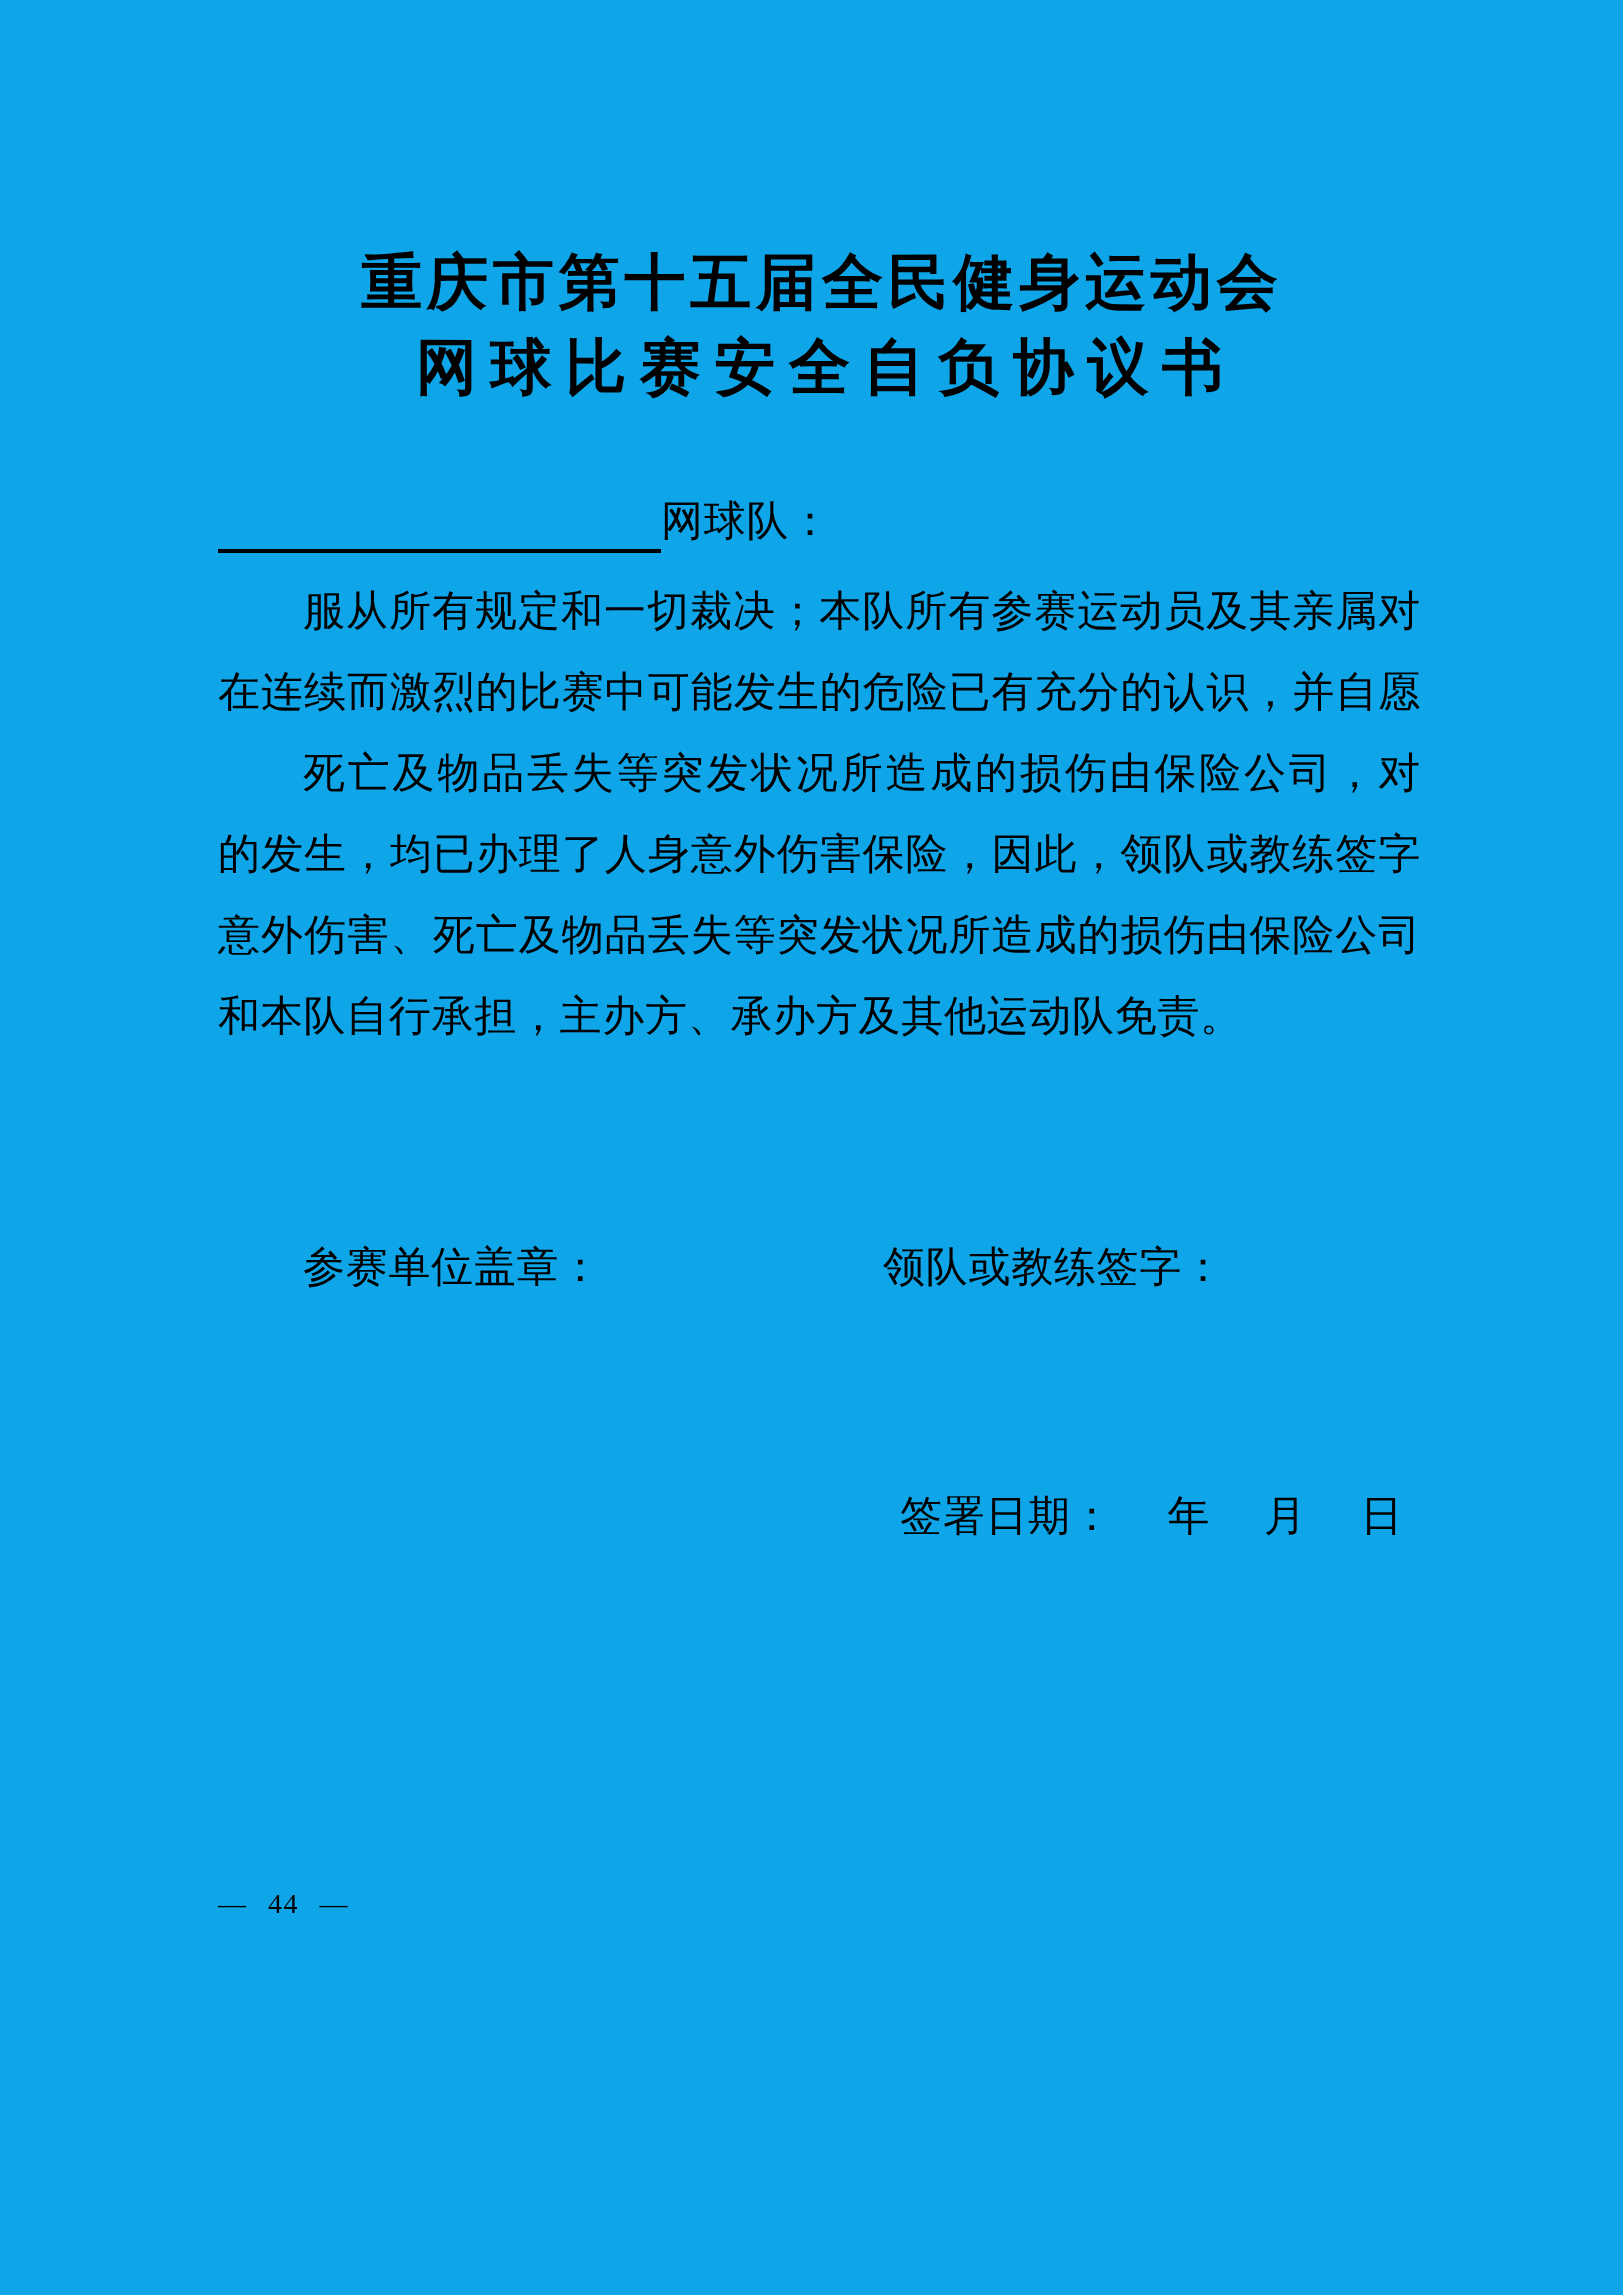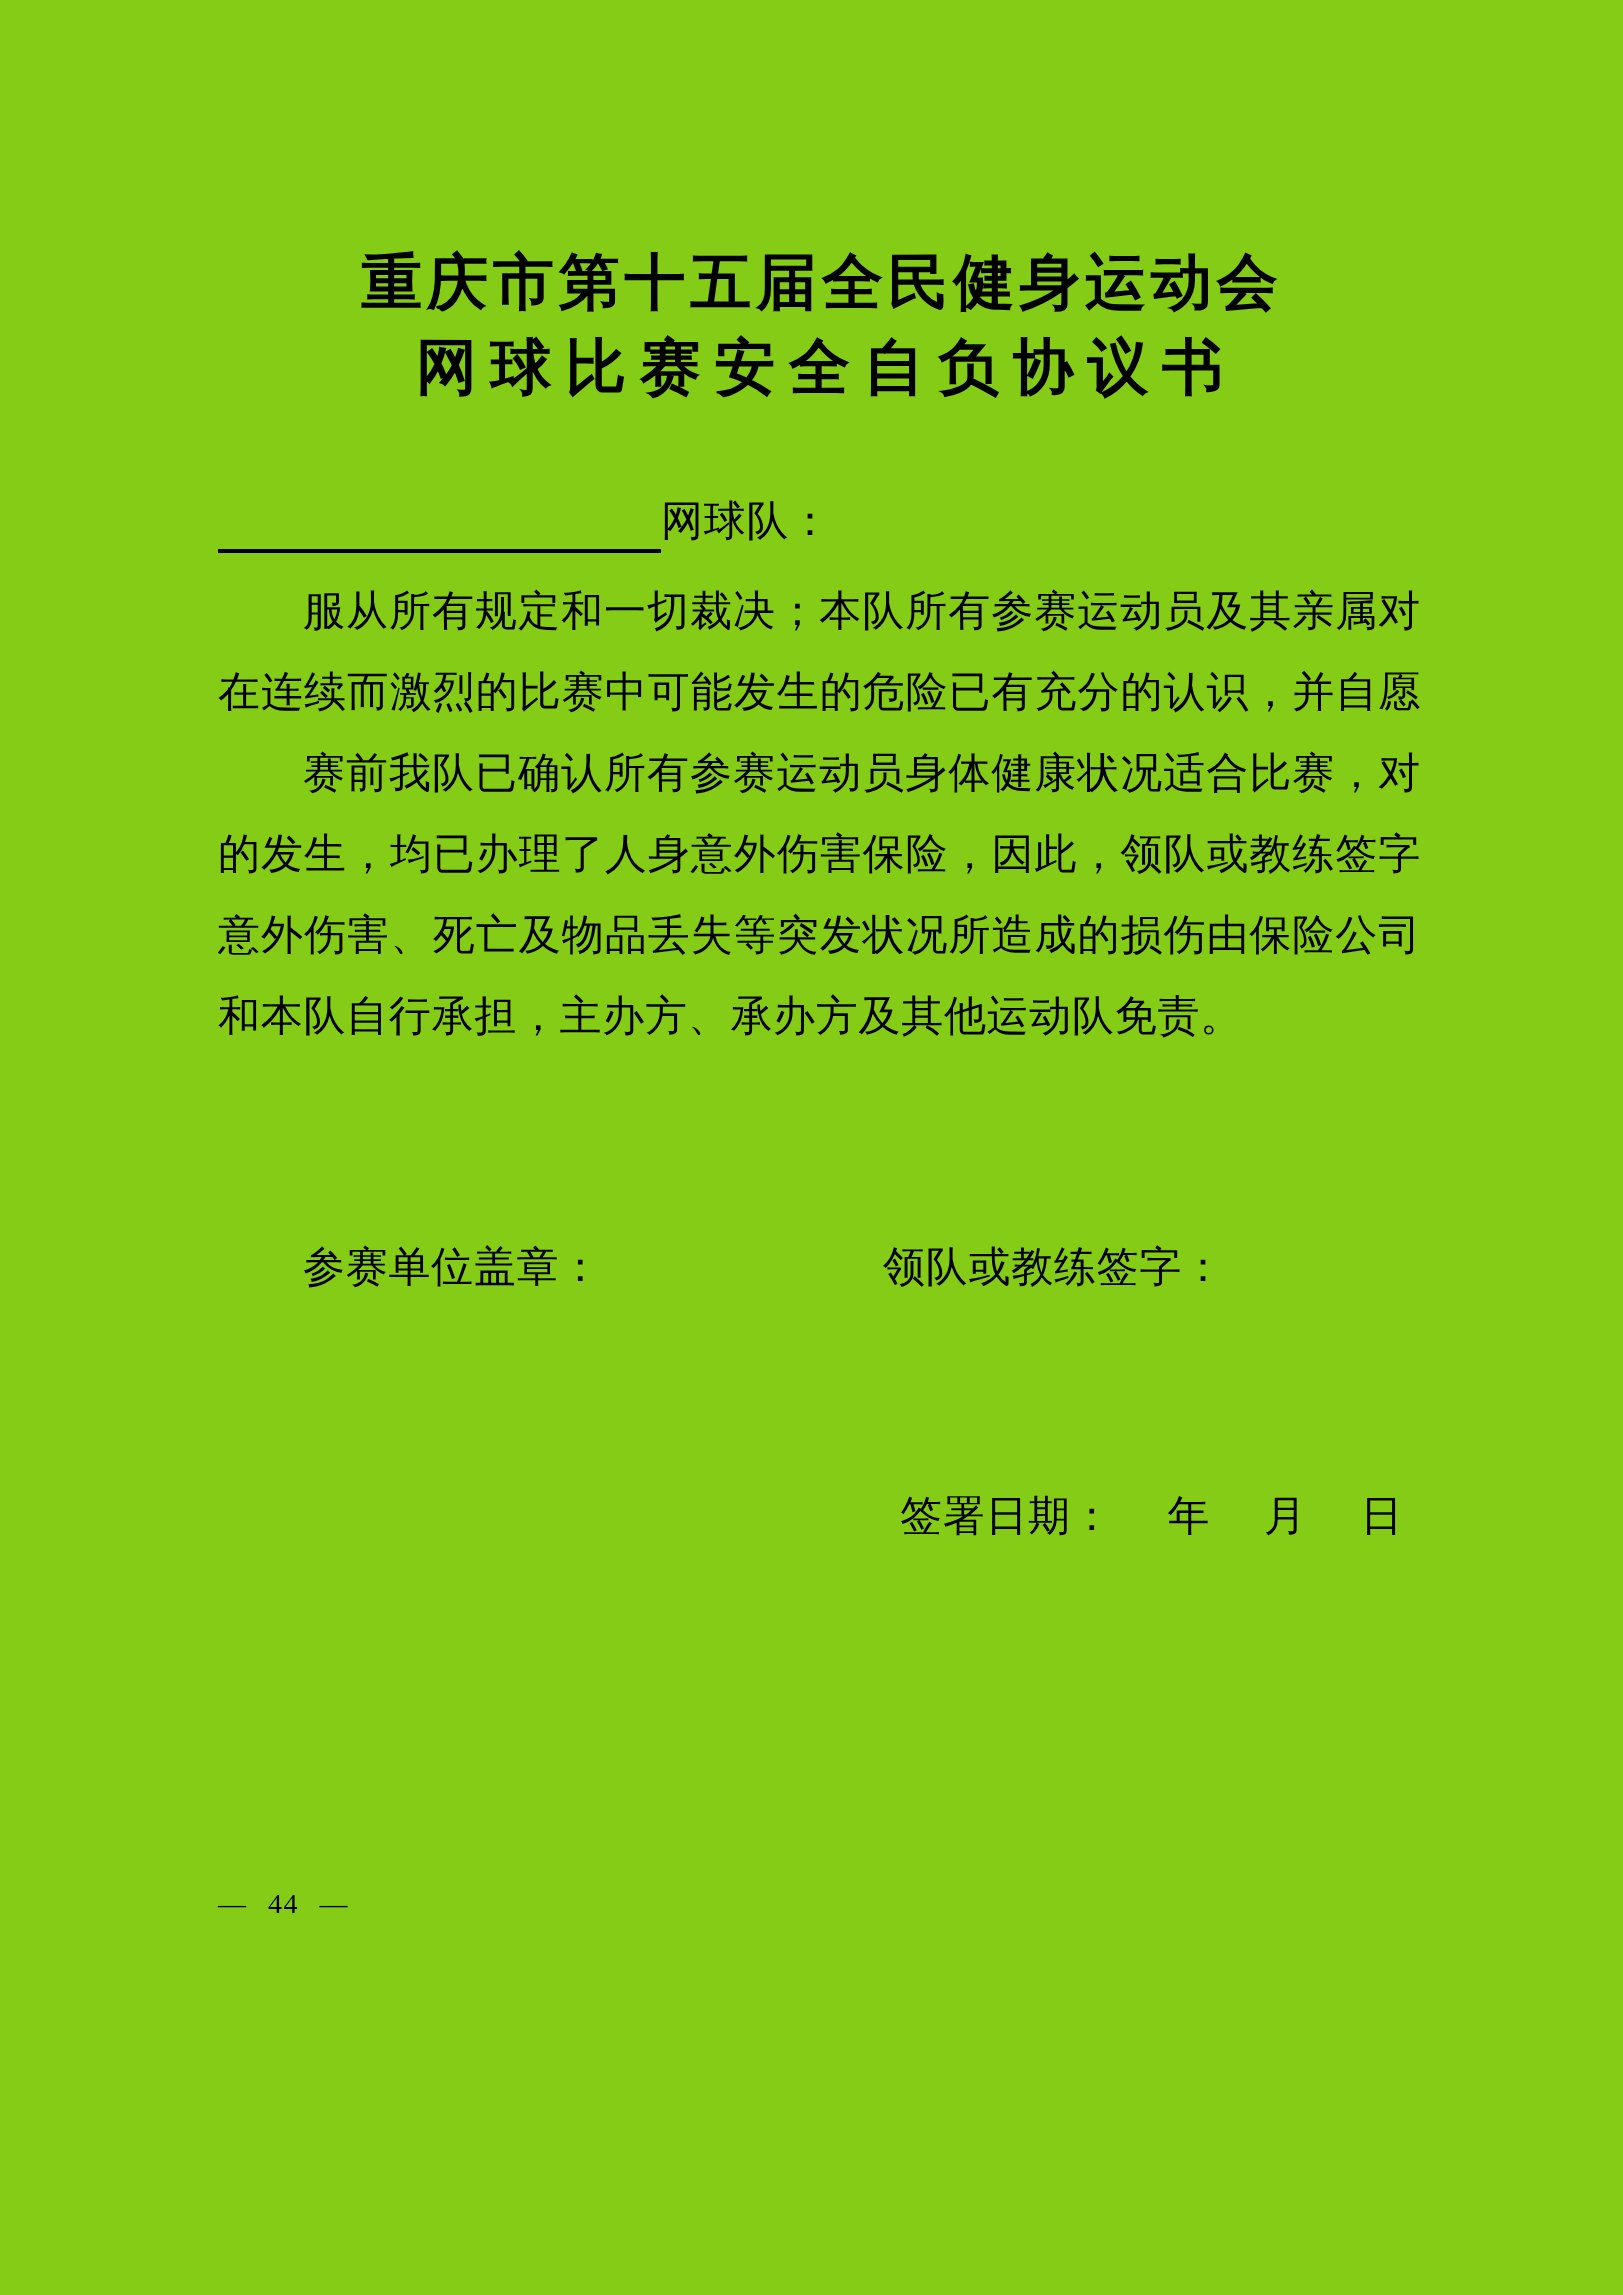--- a/index.html
+++ b/index.html
@@ -4,21 +4,21 @@
 <style>
   html, body {
     margin: 0;
     padding: 0;
     background: #ffffff;
   }
   .page {
     position: relative;
     width: 1623px;
     height: 2295px;
-    background: #84cc16;
+    background: #0ea5e9;
     color: #000000;
     font-family: "Liberation Serif", serif;
     box-sizing: border-box;
     padding-left: 218px;
     padding-right: 202px;
     overflow: hidden;
   }
   .doc-title {
     margin: 0;
     padding-top: 240px;
@@ -110,21 +110,21 @@
     <span class="team-blank"></span>
     <span class="team-label">网球队：</span>
   </div>
 
   <div class="para para-1">
     <div class="jline indent">服从所有规定和一切裁决；本队所有参赛运动员及其亲属对</div>
     <div class="jline">在连续而激烈的比赛中可能发生的危险已有充分的认识，并自愿</div>
   </div>
 
   <div class="para para-2">
-    <div class="jline indent">赛前我队已确认所有参赛运动员身体健康状况适合比赛，对</div>
+    <div class="jline indent">死亡及物品丢失等突发状况所造成的损伤由保险公司，对</div>
     <div class="jline">的发生，均已办理了人身意外伤害保险，因此，领队或教练签字</div>
     <div class="jline">意外伤害、死亡及物品丢失等突发状况所造成的损伤由保险公司</div>
     <div class="pline">和本队自行承担，主办方、承办方及其他运动队免责。</div>
   </div>
 
   <div class="sig-row">
     <span>参赛单位盖章：</span>
     <span class="sig-label-right">领队或教练签字：</span>
   </div>
 

